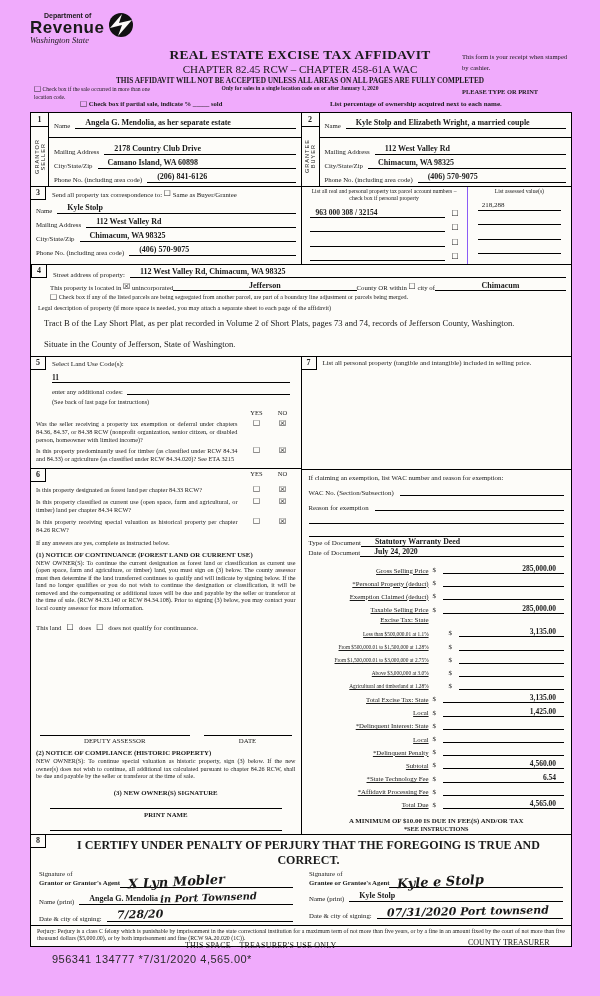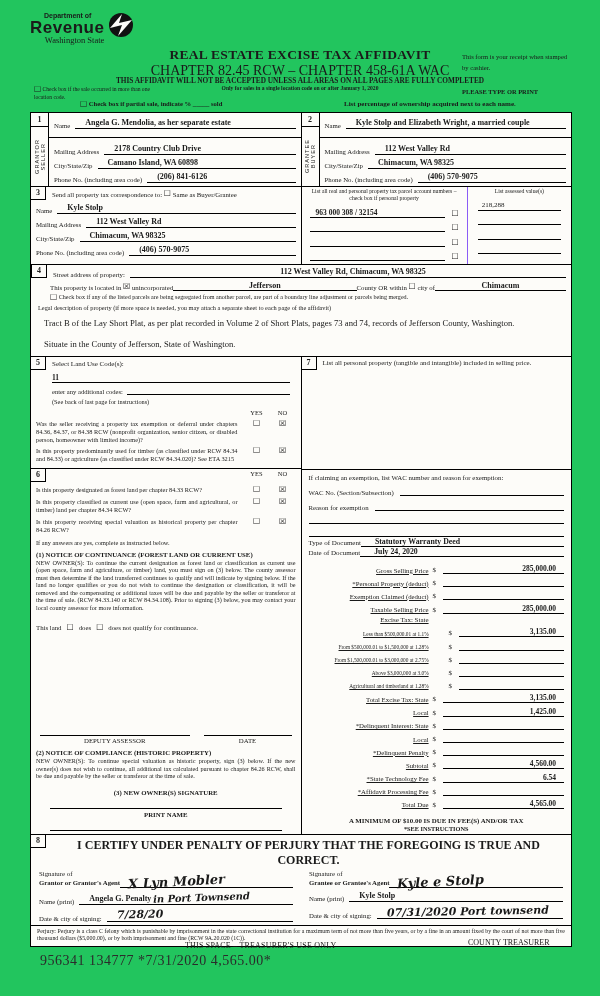--- a/index.html
+++ b/index.html
@@ -1,32 +1,32 @@
 <!DOCTYPE html>
 <html><head>
 <meta charset="utf-8">
 <style>
   html,body{margin:0;padding:0;}
   body{width:600px;height:996px;background:#f7f6f2;font-family:"Liberation Serif",serif;color:#1a1a1a;}
-  .page{position:relative;width:600px;height:996px;background:#22c55e;overflow:hidden;}
+  .page{position:relative;width:600px;height:996px;background:#f0abfc;overflow:hidden;}
   
   .logo{position:absolute;top:12px;left:30px;display:flex;align-items:center;}
   .logo-text{line-height:1;}
   .logo-dept{font-family:"Liberation Sans",sans-serif;font-size:7px;font-weight:bold;margin-left:14px;}
   .logo-name{font-family:"Liberation Sans",sans-serif;font-size:17px;font-weight:bold;letter-spacing:.5px;}
-  .logo-state{font-size:8.5px;margin-left:14px;text-align:right;}
+  .logo-state{font-style:italic;font-size:8.5px;}
   .hdr-title{position:absolute;top:47px;left:0;right:0;text-align:center;font-weight:bold;font-size:13.5px;letter-spacing:.3px;}
-  .hdr-chapter{position:absolute;top:63px;left:0;right:0;text-align:center;font-size:14px;}
+  .hdr-chapter{position:absolute;top:63px;left:0;right:0;text-align:center;font-size:11px;}
   .hdr-warning{position:absolute;top:76px;left:0;right:0;text-align:center;font-weight:bold;font-size:7.3px;}
   .hdr-only{position:absolute;top:85px;left:0;right:0;text-align:center;font-weight:bold;font-size:5.6px;}
   .hdr-receipt{position:absolute;top:52px;left:462px;width:110px;font-size:6.6px;line-height:1.6;}
   .hdr-typeprint{position:absolute;top:88px;left:462px;font-size:6.4px;font-weight:bold;}
   .hdr-multiloc{position:absolute;top:86px;left:34px;width:130px;font-size:5.6px;line-height:1.3;}
   .hdr-partial{position:absolute;top:100px;left:80px;font-size:6.6px;font-weight:bold;}
-  .hdr-own{position:absolute;top:100px;left:344px;font-size:7px;font-weight:bold;}
+  .hdr-own{position:absolute;top:100px;left:330px;font-size:7px;font-weight:bold;}
   .cbg{font-family:"DejaVu Sans",sans-serif;font-style:normal;font-size:8px;line-height:1;vertical-align:-1px;}
   
   .form{position:absolute;top:112px;left:30px;width:540px;border:1px solid #000;background:#fdfcf9;}
   .form>div+div{border-top:1px solid #000;}
   .r{display:flex;}
   .half5{width:50%;}
   .half5+.half5{border-left:1px solid #000;}
   .lcol{width:17px;border-right:1px solid #000;display:flex;flex-direction:column;flex:none;}
   .numcell{height:13px;border-bottom:1px solid #000;text-align:center;font-size:8px;font-weight:bold;line-height:13px;}
   .vlabel{flex:1;display:flex;align-items:center;justify-content:center;gap:0;}
@@ -124,21 +124,21 @@
   .siglabel .b{font-weight:bold;}
   .sigline{flex:1;border-bottom:1px solid #000;position:relative;height:18px;}
   .hand{font-family:"DejaVu Serif",serif;font-style:italic;font-weight:bold;}
   .sig{position:absolute;left:8px;bottom:-2px;font-size:13px;transform:rotate(-3deg);white-space:nowrap;}
   .handsm{font-size:10px;transform:rotate(-2deg);display:inline-block;}
   .handdt{font-size:11px;display:inline-block;transform:rotate(-1deg);}
   
   .perjury{font-size:5.9px;line-height:1.3;padding:2px 6px 3px 6px;text-align:justify;}
   .treas{position:absolute;top:941px;left:185px;font-size:8px;letter-spacing:.2px;}
   .ctreas{position:absolute;top:938px;left:468px;font-size:8px;}
-  .stamp{position:absolute;top:953px;left:40px;font-family:Liberation Serif, serif;font-size:14px;color:#2b2b2b;letter-spacing:.5px;}
+  .stamp{position:absolute;top:953px;left:52px;font-family:Liberation Sans, sans-serif;font-size:11px;color:#2b2b2b;letter-spacing:.5px;}
 </style>
 </head>
 <body>
 
 <div class="page">
 
   <div class="logo">
     <div class="logo-text">
       <div class="logo-dept">Department of</div>
       <div class="logo-name">Revenue</div>
@@ -280,21 +280,21 @@
           <div class="arow"></div>
           <div class="arow"></div>
         </div>
       </div>
     </div>
 
     <div class="s4">
       <div class="s4l1">
         <span class="num4">4</span>
         <span class="flabel">Street address of property:</span>
-        <span class="fval" style="text-align:center">112 West Valley Rd, Chimacum, WA  98325</span>
+        <span class="fval" style="">112 West Valley Rd, Chimacum, WA  98325</span>
       </div>
       <div class="s4l2">
         <span>This property is located in</span>&nbsp;
         <span class="cbg">☒</span>&nbsp;
         <span>unincorporated</span>
         <span class="uval" style="flex:1.4">Jefferson</span>
         <span>County OR  within</span>&nbsp;
         <span class="cbg">☐</span>&nbsp;
         <span>city of</span>
         <span class="uval" style="flex:1">Chimacum</span>
@@ -522,21 +522,21 @@
             <div class="siglabel">
                 <div>Signature of</div>
                 <div class="b">Grantor or Grantor's Agent</div>
               </div>
             <div class="sigline">
                 <span class="sig hand">X Lyn Mobler</span>
               </div>
           </div>
           <div class="fline">
               <span class="flabel">Name (print)</span>
-              <span class="fval"><span>Angela G. Penalty</span> <span class="hand handsm">in Port Townsend</span></span>
+              <span class="fval"><span>Angela G. Mendolia</span> <span class="hand handsm">in Port Townsend</span></span>
             </div>
           <div class="fline">
               <span class="flabel">Date &amp; city of signing:</span>
               <span class="fval"><span class="hand handdt">7/28/20</span></span>
             </div>
         </div>
         <div class="shalf">
           <div class="sigrow">
             <div class="siglabel">
                 <div>Signature of</div>

